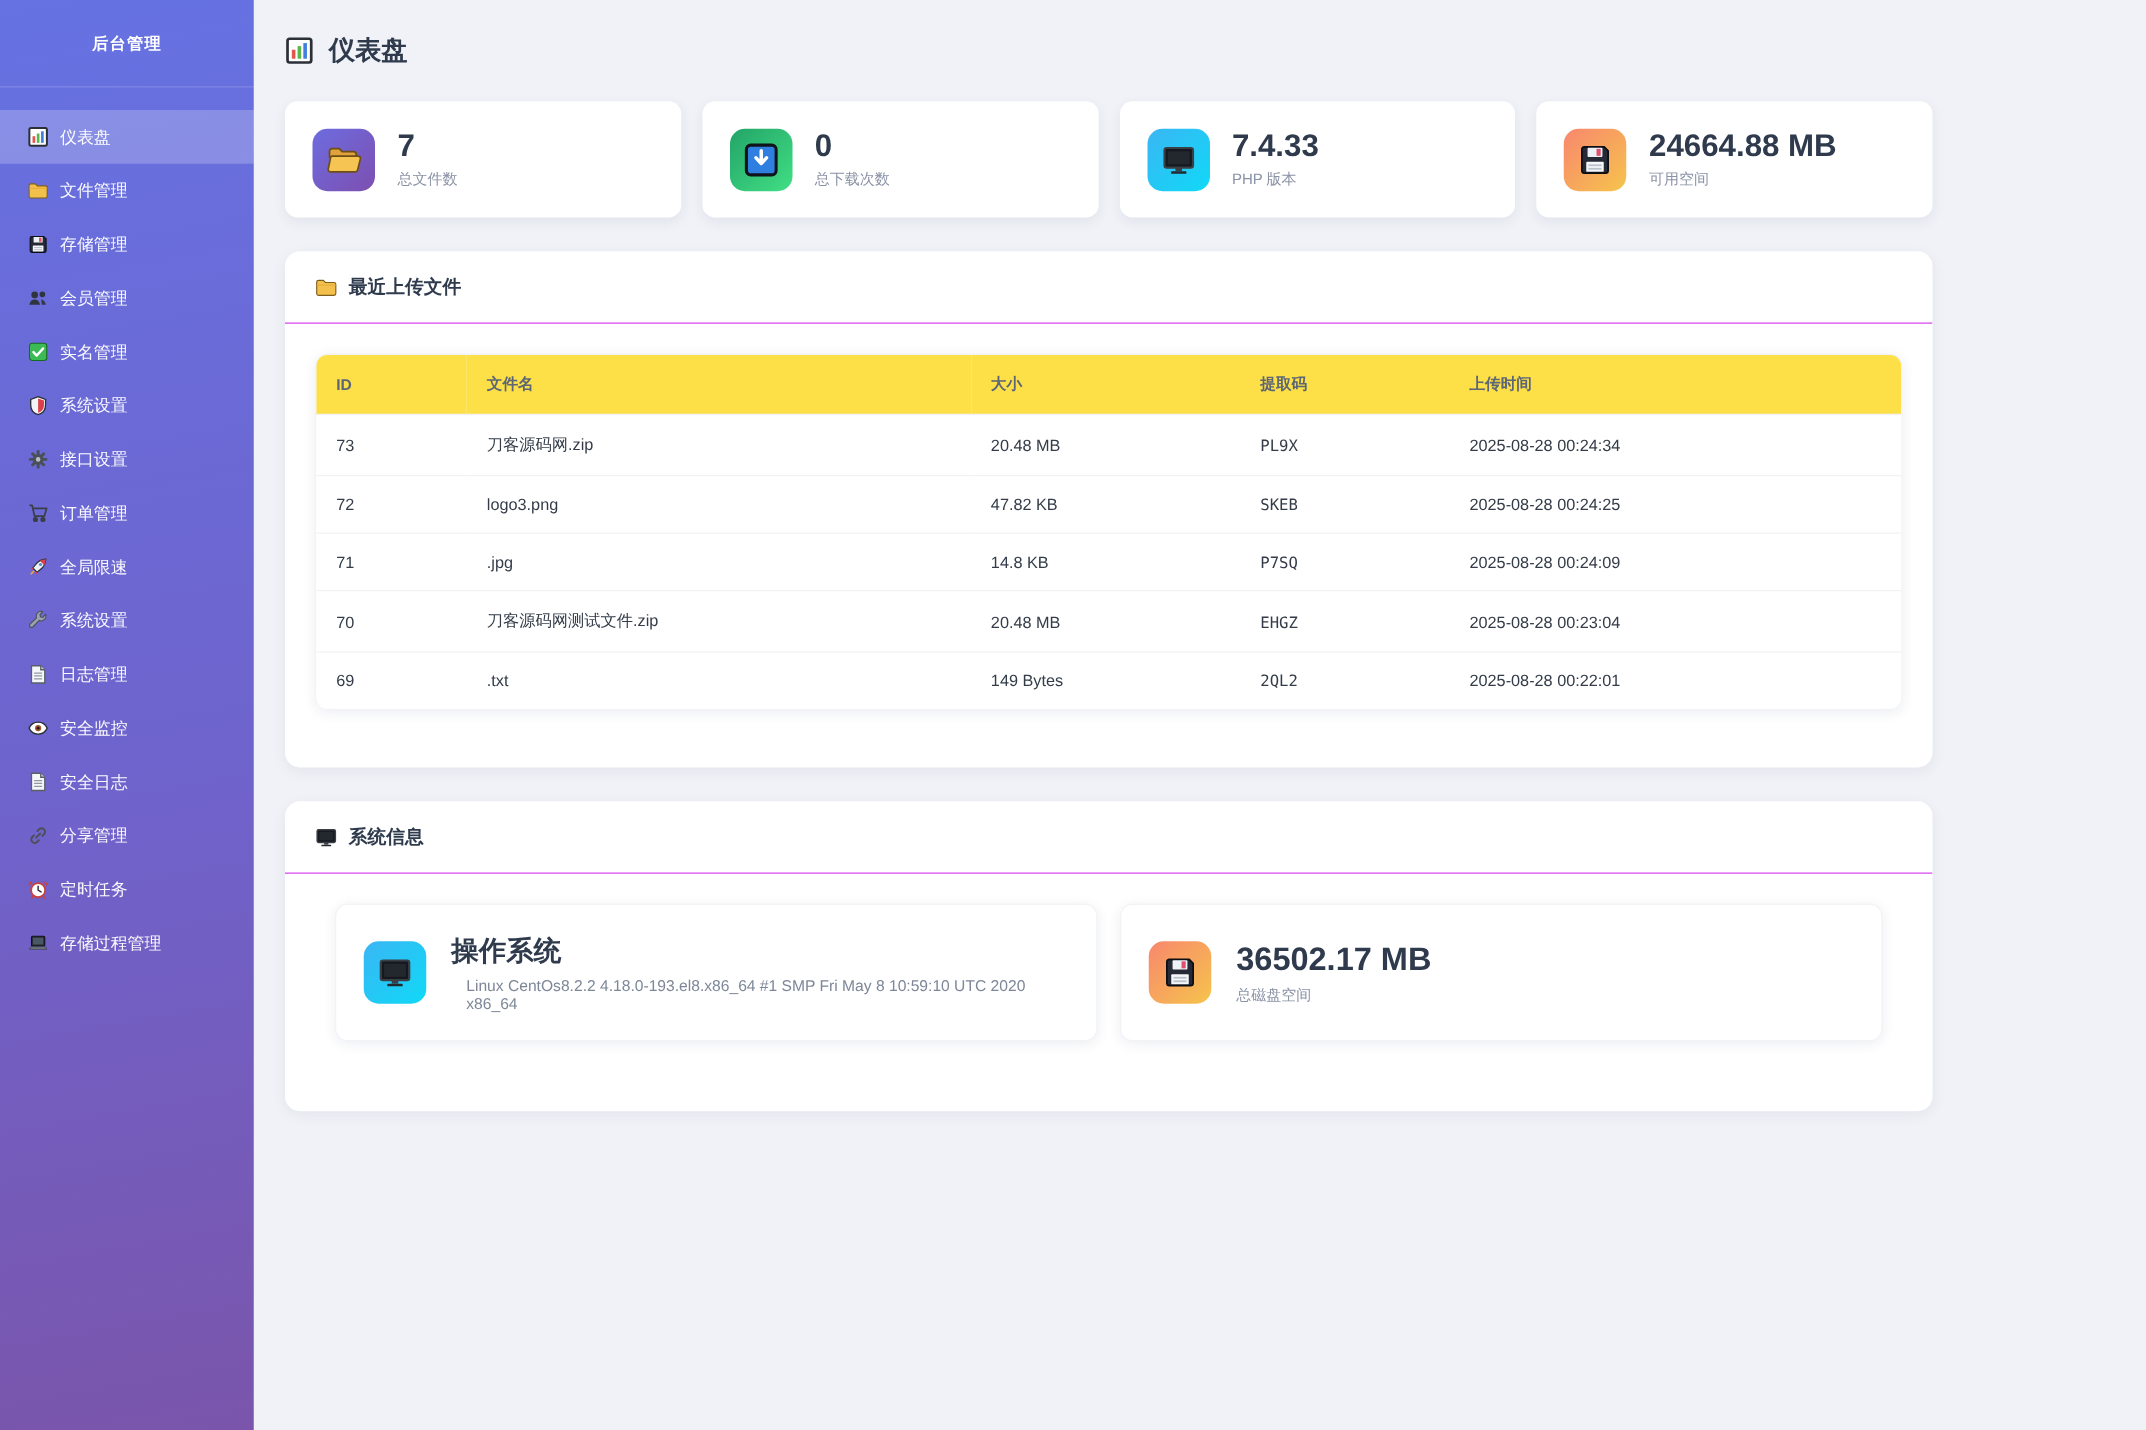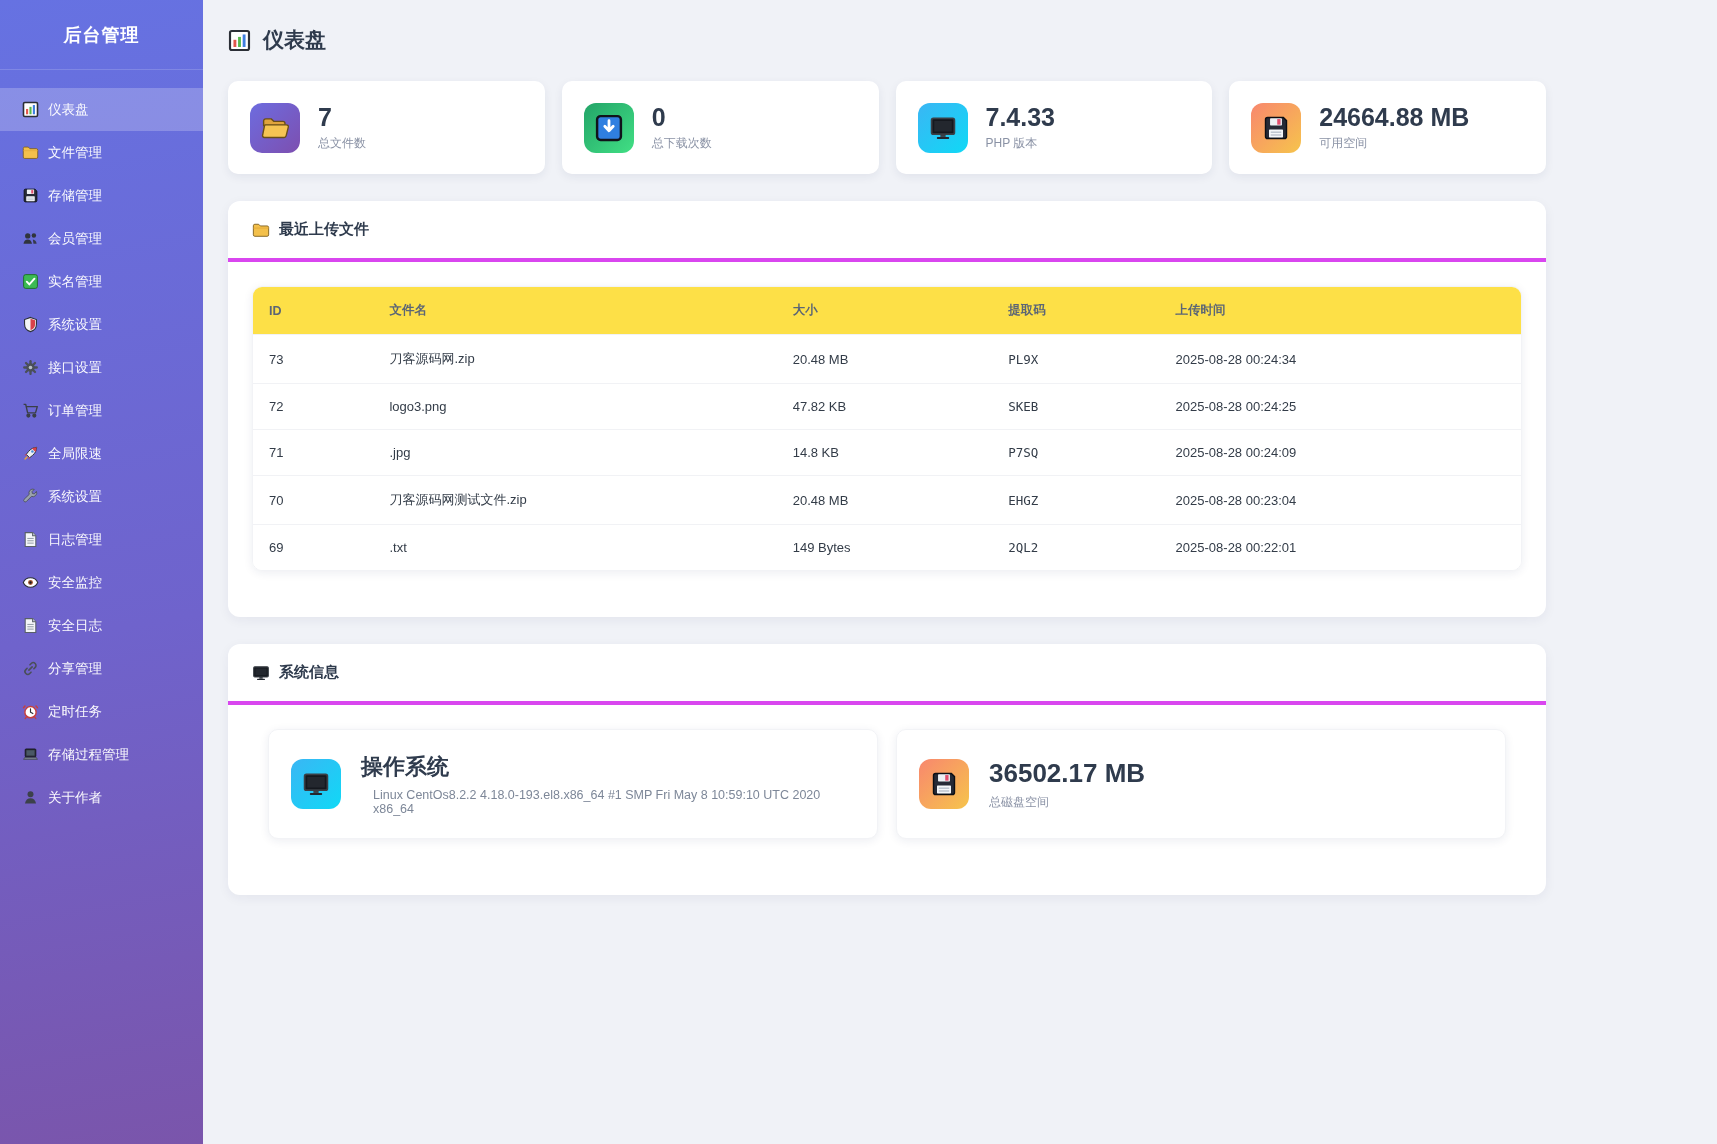--- a/index.html
+++ b/index.html
@@ -4,21 +4,21 @@
 <style>
   * { margin:0; padding:0; box-sizing:border-box; }
   html,body { width:1717px; height:1144px; overflow:hidden;
     font-family:"Liberation Sans", sans-serif; background:#f0f2f7; }
 
   
   .sidebar { position:fixed; left:0; top:0; width:203px; height:1144px;
     background:linear-gradient(170deg,#6672e2 0%,#6f63cc 55%,#7a55ab 100%); }
   .sidebar-header { height:70px; display:flex; align-items:center; justify-content:center;
     border-bottom:1px solid rgba(255,255,255,0.16); }
-  .sidebar-title { color:#fff; font-size:18px; font-weight:bold; letter-spacing:1px; }
+  .sidebar-title { color:#fff; font-size:13px; font-weight:bold; letter-spacing:1px; }
   .menu { list-style:none; padding-top:18px; }
   .menu-item { height:43px; display:flex; align-items:center; gap:9px; padding-left:22px;
     color:rgba(255,255,255,0.96); font-size:13.5px; cursor:pointer; }
   .menu-item.active { background:rgba(255,255,255,0.22); }
   .mi { width:17px; height:17px; flex:none; }
 
   
   .main { margin-left:203px; padding:26px 0 40px 25px; }
   .content { width:1318px; }
   .page-title { display:flex; align-items:center; gap:12px; font-size:21px; font-weight:bold;
@@ -34,21 +34,21 @@
   .grad-purple { background:linear-gradient(135deg,#6d6cdf,#7d4fb0); }
   .grad-green  { background:linear-gradient(135deg,#23a468,#41df84); }
   .grad-blue   { background:linear-gradient(135deg,#3ab6f4,#10d9f6); }
   .grad-orange { background:linear-gradient(135deg,#f8876e,#f6c44c); }
   .stat-value { font-size:25px; font-weight:bold; color:#2f3b4d; line-height:1.15; }
   .stat-label { font-size:12px; color:#8a92a5; margin-top:3px; }
 
   .panel { background:#fff; border-radius:12px; box-shadow:0 3px 12px rgba(30,40,90,0.06);
     margin-bottom:27px; overflow:hidden; }
   .panel-header { display:flex; align-items:center; gap:9px; padding:19px 24px; font-size:15px;
-    font-weight:bold; color:#2f3b4d; border-bottom:4px solid #d946ef; }
+    font-weight:bold; color:#2f3b4d; border-bottom:1px solid #d946ef; }
   .ph-icon { width:18px; height:18px; }
   .panel-body { padding:24px 24px 46px; }
 
   .table-card { border-radius:10px; border:1px solid #f2f3f6; overflow:hidden;
     box-shadow:0 2px 10px rgba(30,40,90,0.08); }
   table { width:100%; border-collapse:collapse; }
   th { background:#fde047; text-align:left; font-size:12.5px; color:#5c6675;
     padding:15px 16px; font-weight:bold; }
   td { font-size:13px; color:#333c48; padding:15px 16px; border-top:1px solid #f1f2f5;
     background:#fff; }
@@ -218,27 +218,20 @@
 
     <li class="menu-item">
       <svg class="mi" viewBox="0 0 16 16">
           <rect x="3" y="2.8" width="10" height="7.4" rx="0.8" fill="#2a2e36" stroke="#111318" stroke-width="0.8"></rect>
           <rect x="4.2" y="4" width="7.6" height="5" fill="#4a5866"></rect>
           <path d="M1.5 12.6h13l-1-1.8H2.5z" fill="#777f8a" stroke="#3a3f47" stroke-width="0.6"></path>
         </svg>
       <span>存储过程管理</span>
     </li>
 
-    <li class="menu-item">
-      <svg class="mi" viewBox="0 0 16 16" fill="#3c414a">
-          <circle cx="8" cy="5" r="2.8"></circle>
-          <path d="M2.8 13.6c.5-3.2 2.6-4.9 5.2-4.9s4.7 1.7 5.2 4.9z"></path>
-        </svg>
-      <span>关于作者</span>
-    </li>
 
   </ul>
 </aside>
 
 <main class="main">
 <div class="content">
 
   <div class="page-title">
     <svg class="pt-icon" viewBox="0 0 16 16">
           <rect x="1.4" y="1.4" width="13.2" height="13.2" rx="1.2" fill="#fff" stroke="#2b2f36" stroke-width="1.5"></rect>

